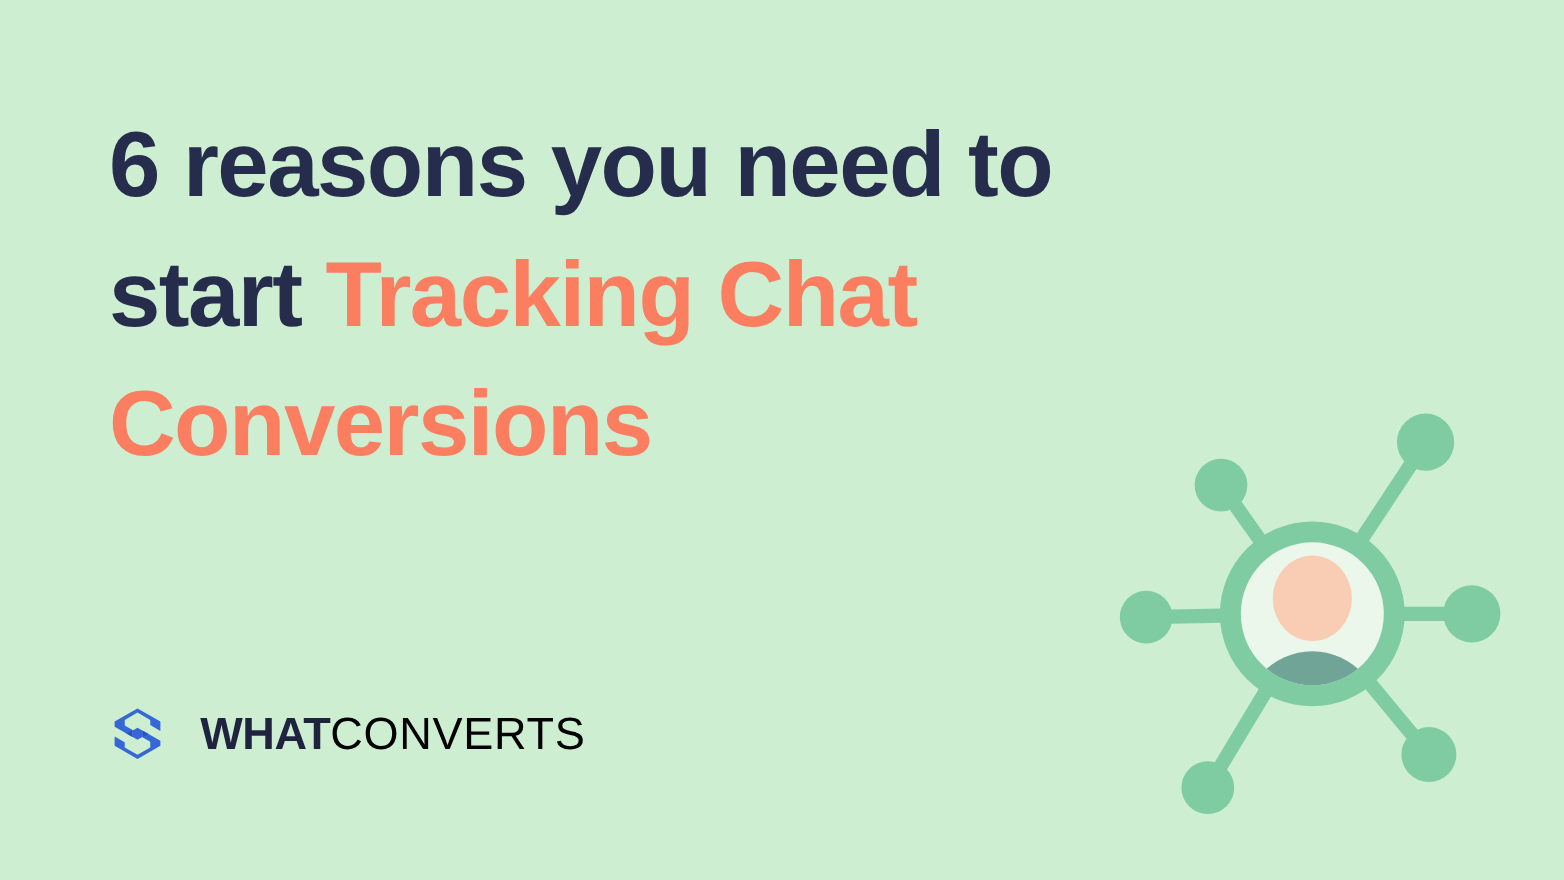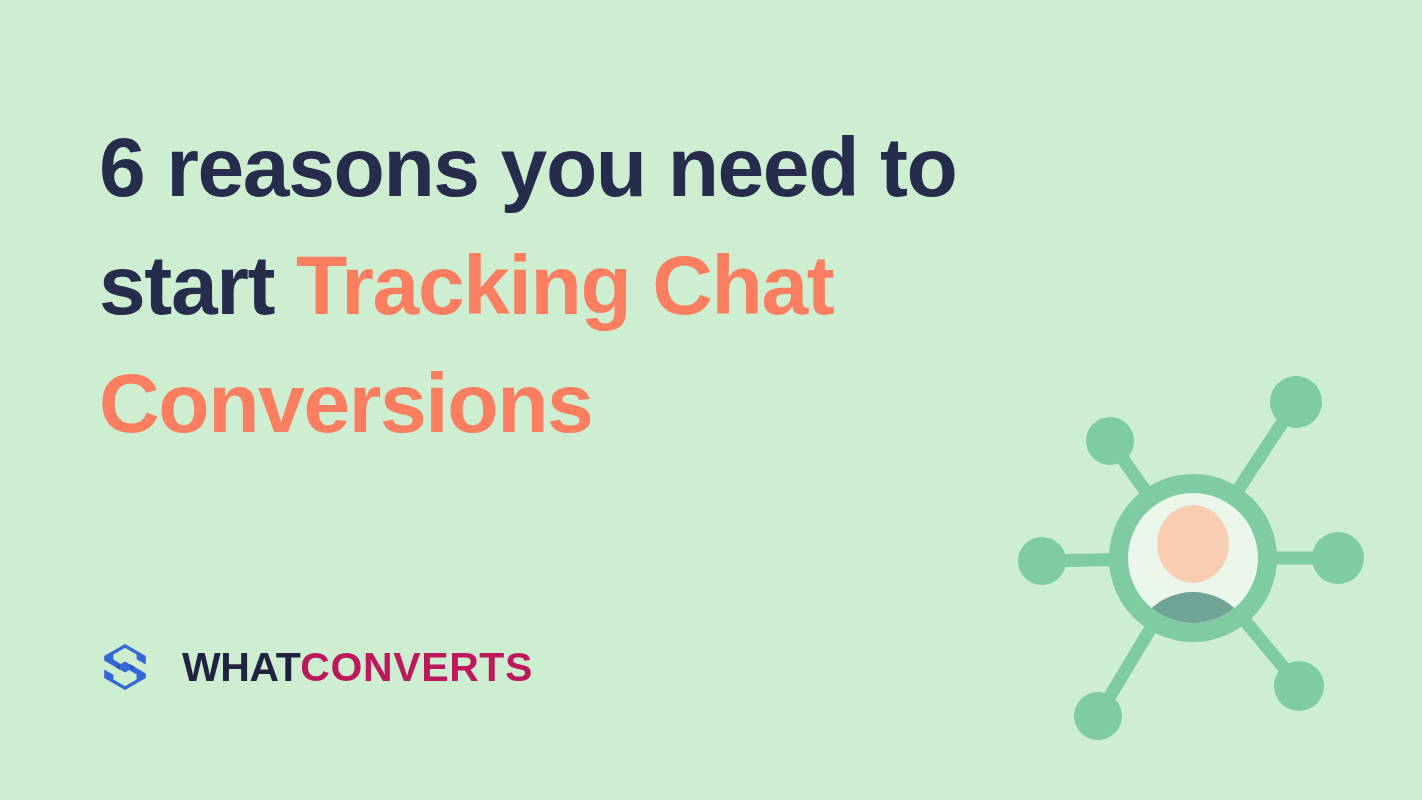--- a/index.html
+++ b/index.html
@@ -21,21 +21,21 @@
     height: 800px;
     background: #cdeed1;
     box-sizing: border-box;
     overflow: hidden;
   }
 
   
   #headline {
     position: absolute;
     left: 99px;
-    top: 108px;
+    top: 90px;
     width: 1010px;
     margin: 0;
     font-family: "Liberation Sans", sans-serif;
     font-weight: 700;
     font-size: 84px;
     line-height: 118px;
     letter-spacing: -1.4px;
     color: #262C4C;
     -webkit-font-smoothing: antialiased;
   }
@@ -69,22 +69,22 @@
     line-height: 1;
     letter-spacing: 0.4px;
     white-space: pre;
   }
   #logo-wordmark .lw-bold {
     font-weight: 700;
     color: #1F2340;
     letter-spacing: -0.4px;
   }
   #logo-wordmark .lw-light {
-    font-weight: 700;
-    color: #be185d;
+    font-weight: 400;
+    color: #000000;
     letter-spacing: 0.6px;
   }
 
   
   #network-illustration {
     position: absolute;
     left: 995px;
     top: 368px;
     width: 385px;
     height: 390px;

